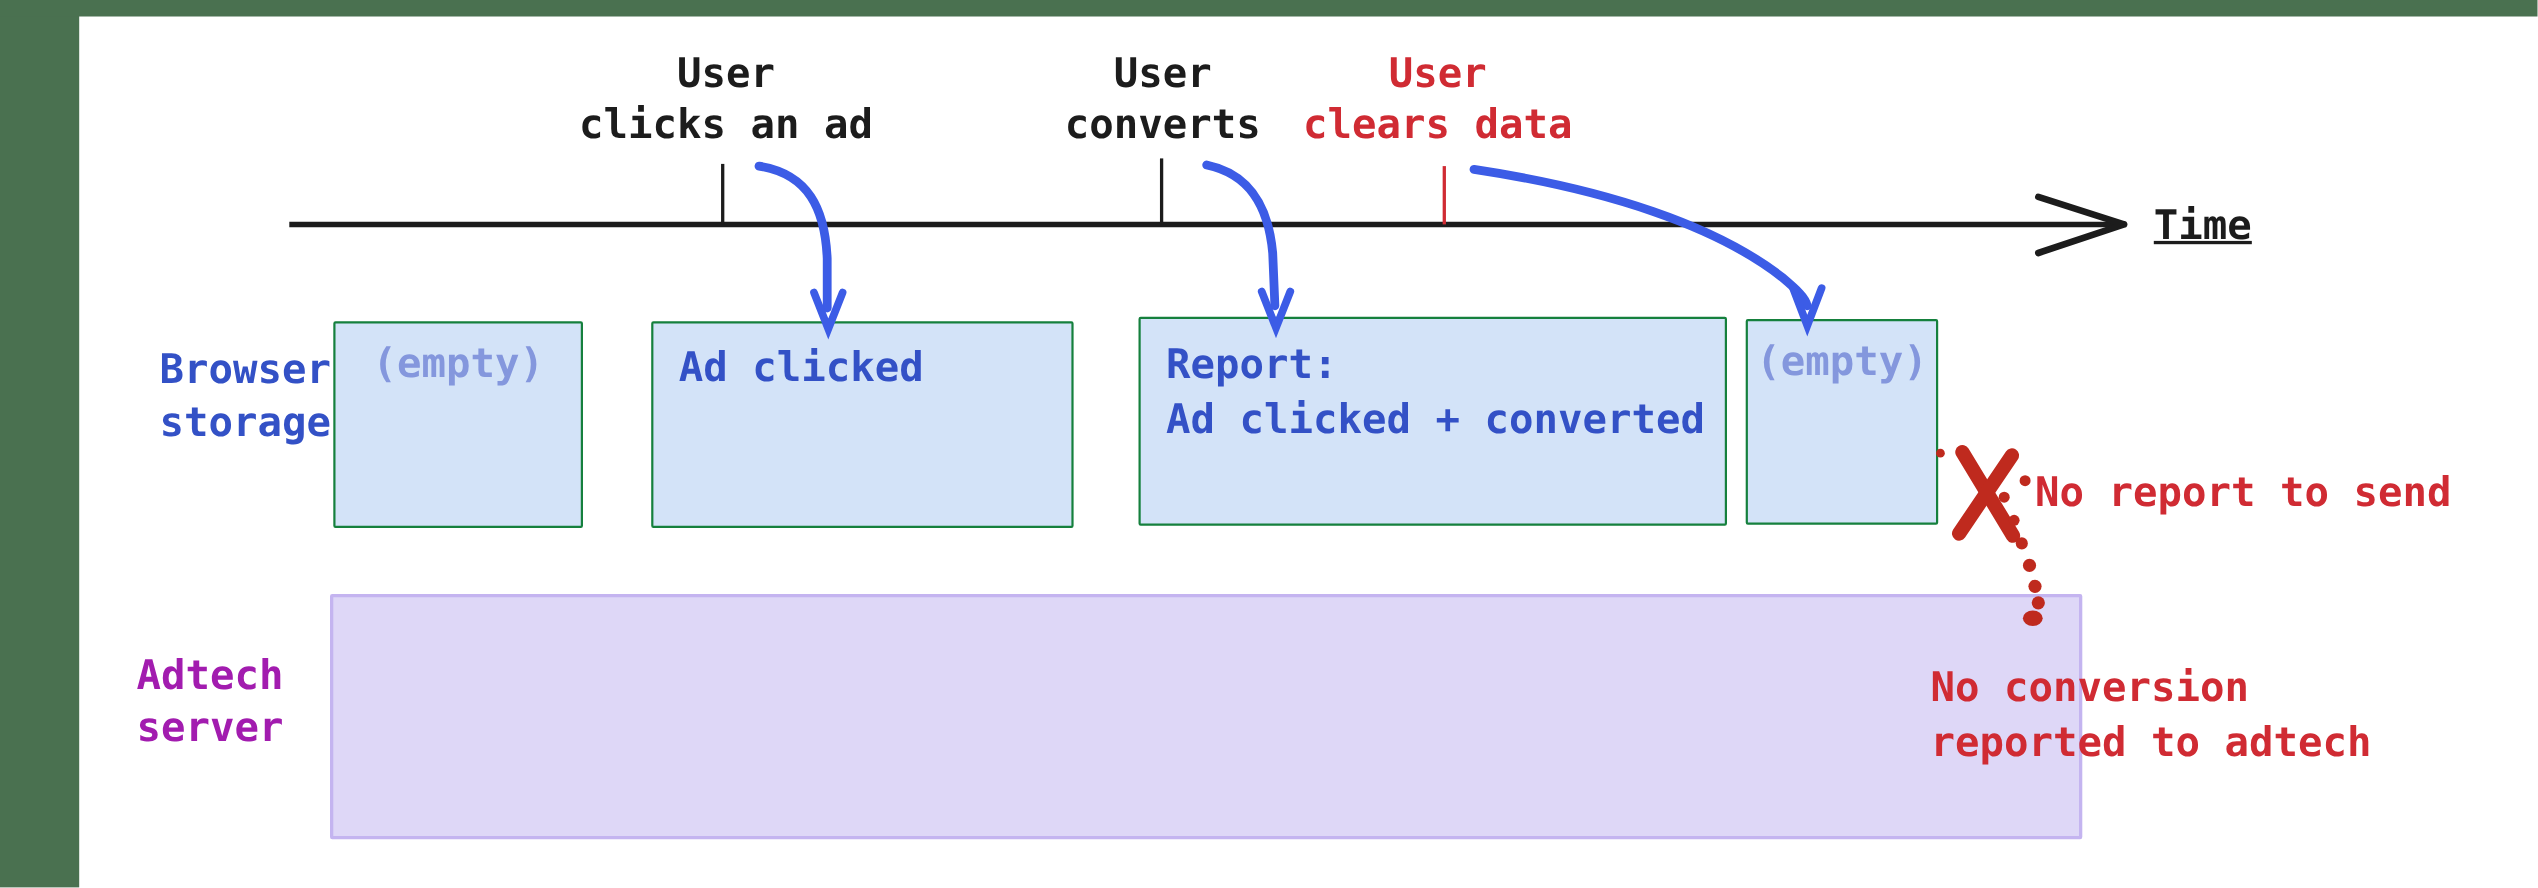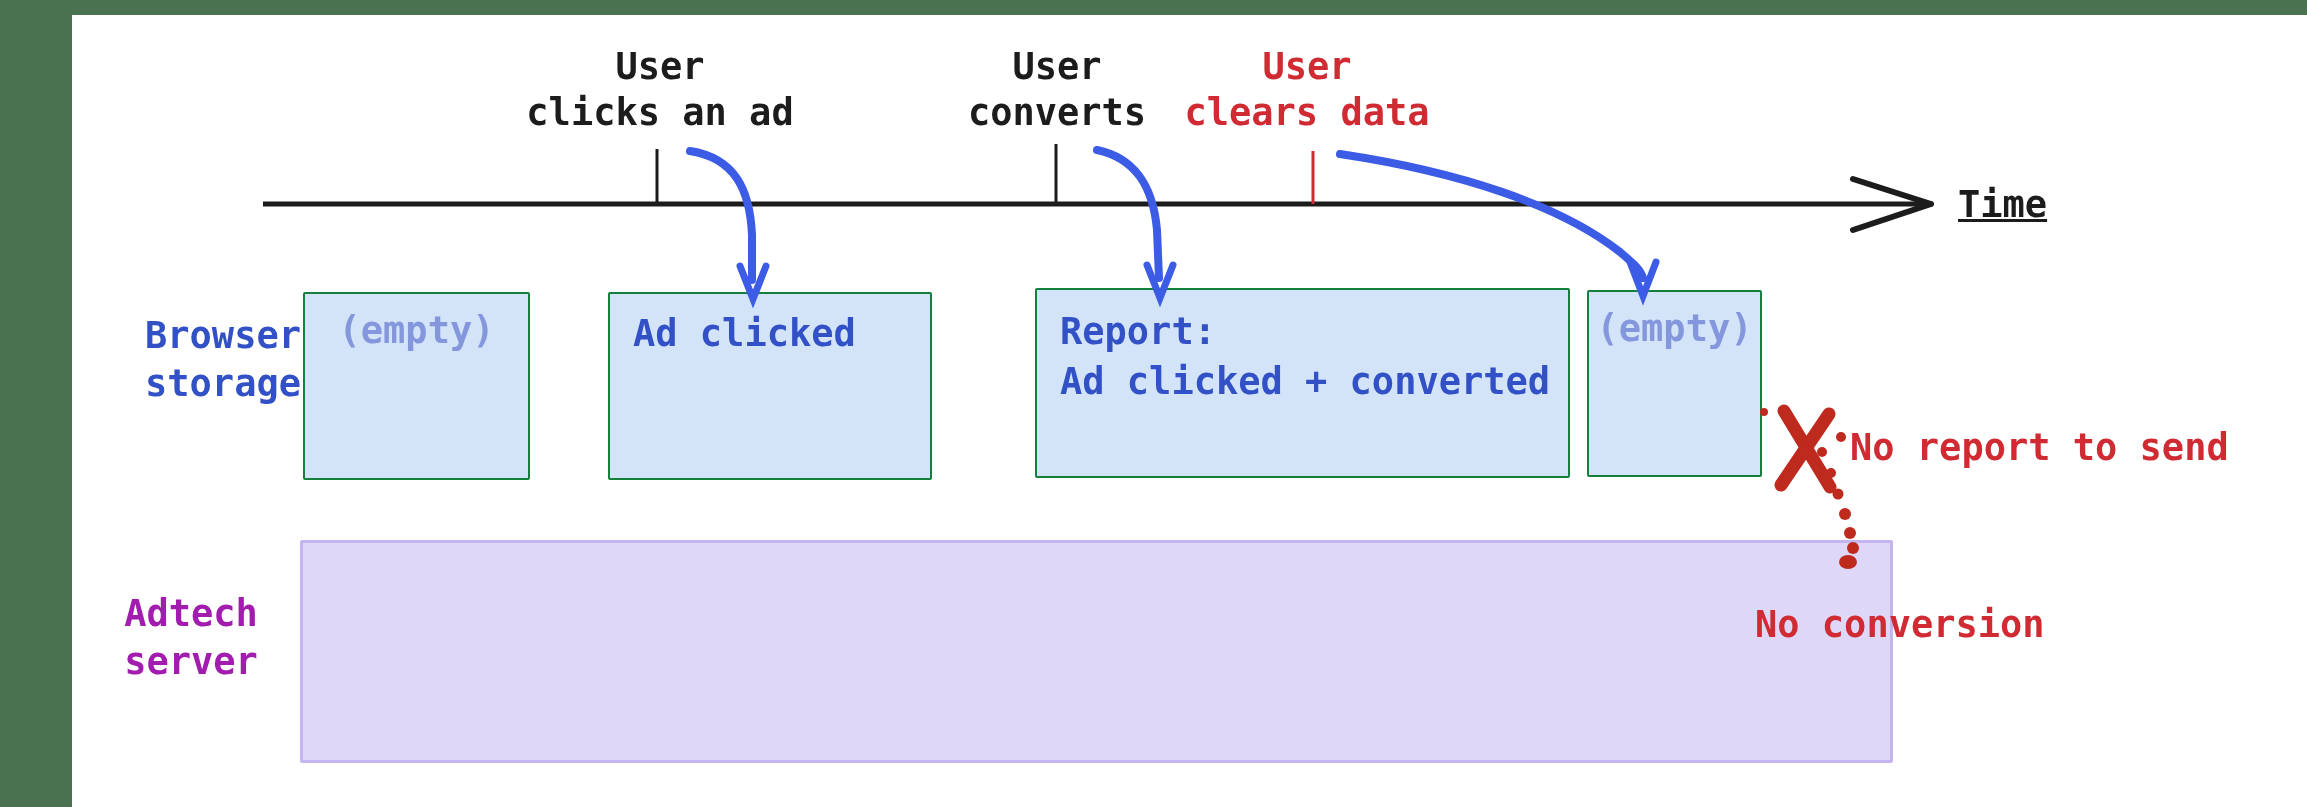--- a/index.html
+++ b/index.html
@@ -65,21 +65,21 @@
   </div>
   <div class="txt center purple row-label" style="left:191px;top:590px;">
     <div>Adtech</div>
     <div>server</div>
   </div>
 
   <div class="bbox" style="left:303px;top:292px;width:227px;height:188px;">
     <div class="empty-text">(empty)</div>
   </div>
 
-  <div class="bbox" style="left:608px;top:292px;width:324px;height:188px;">
+  <div class="bbox" style="left:592px;top:292px;width:384px;height:188px;">
     <div class="inner">
       <div class="box-line">Ad clicked</div>
     </div>
   </div>
 
   <div class="bbox" style="left:1035px;top:288px;width:535px;height:190px;">
     <div class="inner" style="padding-top:17px;">
       <div class="box-line">Report:</div>
       <div class="box-line">Ad clicked + converted</div>
     </div>
@@ -87,20 +87,21 @@
 
   <div class="bbox" style="left:1587px;top:290px;width:175px;height:187px;">
     <div class="empty-text">(empty)</div>
   </div>
 
   <div id="adtech-box"></div>
 
   <div class="txt red" style="left:1850px;top:425px;">No report to send</div>
   <div class="txt red" style="left:1755px;top:600px;line-height:50px;">
     <div>No conversion</div>
+    <div>reported to adtech</div>
   </div>
 
   <svg id="overlay" viewBox="0 0 2307 807">
 
     <path d="M 263 204 L 1923 204" stroke="#1c1c1c" stroke-width="5" fill="none"></path>
     <path d="M 1853 179 L 1931 204 M 1853 230 L 1931 204" stroke="#1c1c1c" stroke-width="6" fill="none" stroke-linecap="round"></path>
 
     <path d="M 657 149 L 657 204" stroke="#1c1c1c" stroke-width="3" fill="none"></path>
     <path d="M 1056 144 L 1056 204" stroke="#1c1c1c" stroke-width="3" fill="none"></path>
     <path d="M 1313 151 L 1313 204" stroke="#d02b33" stroke-width="3" fill="none"></path>

